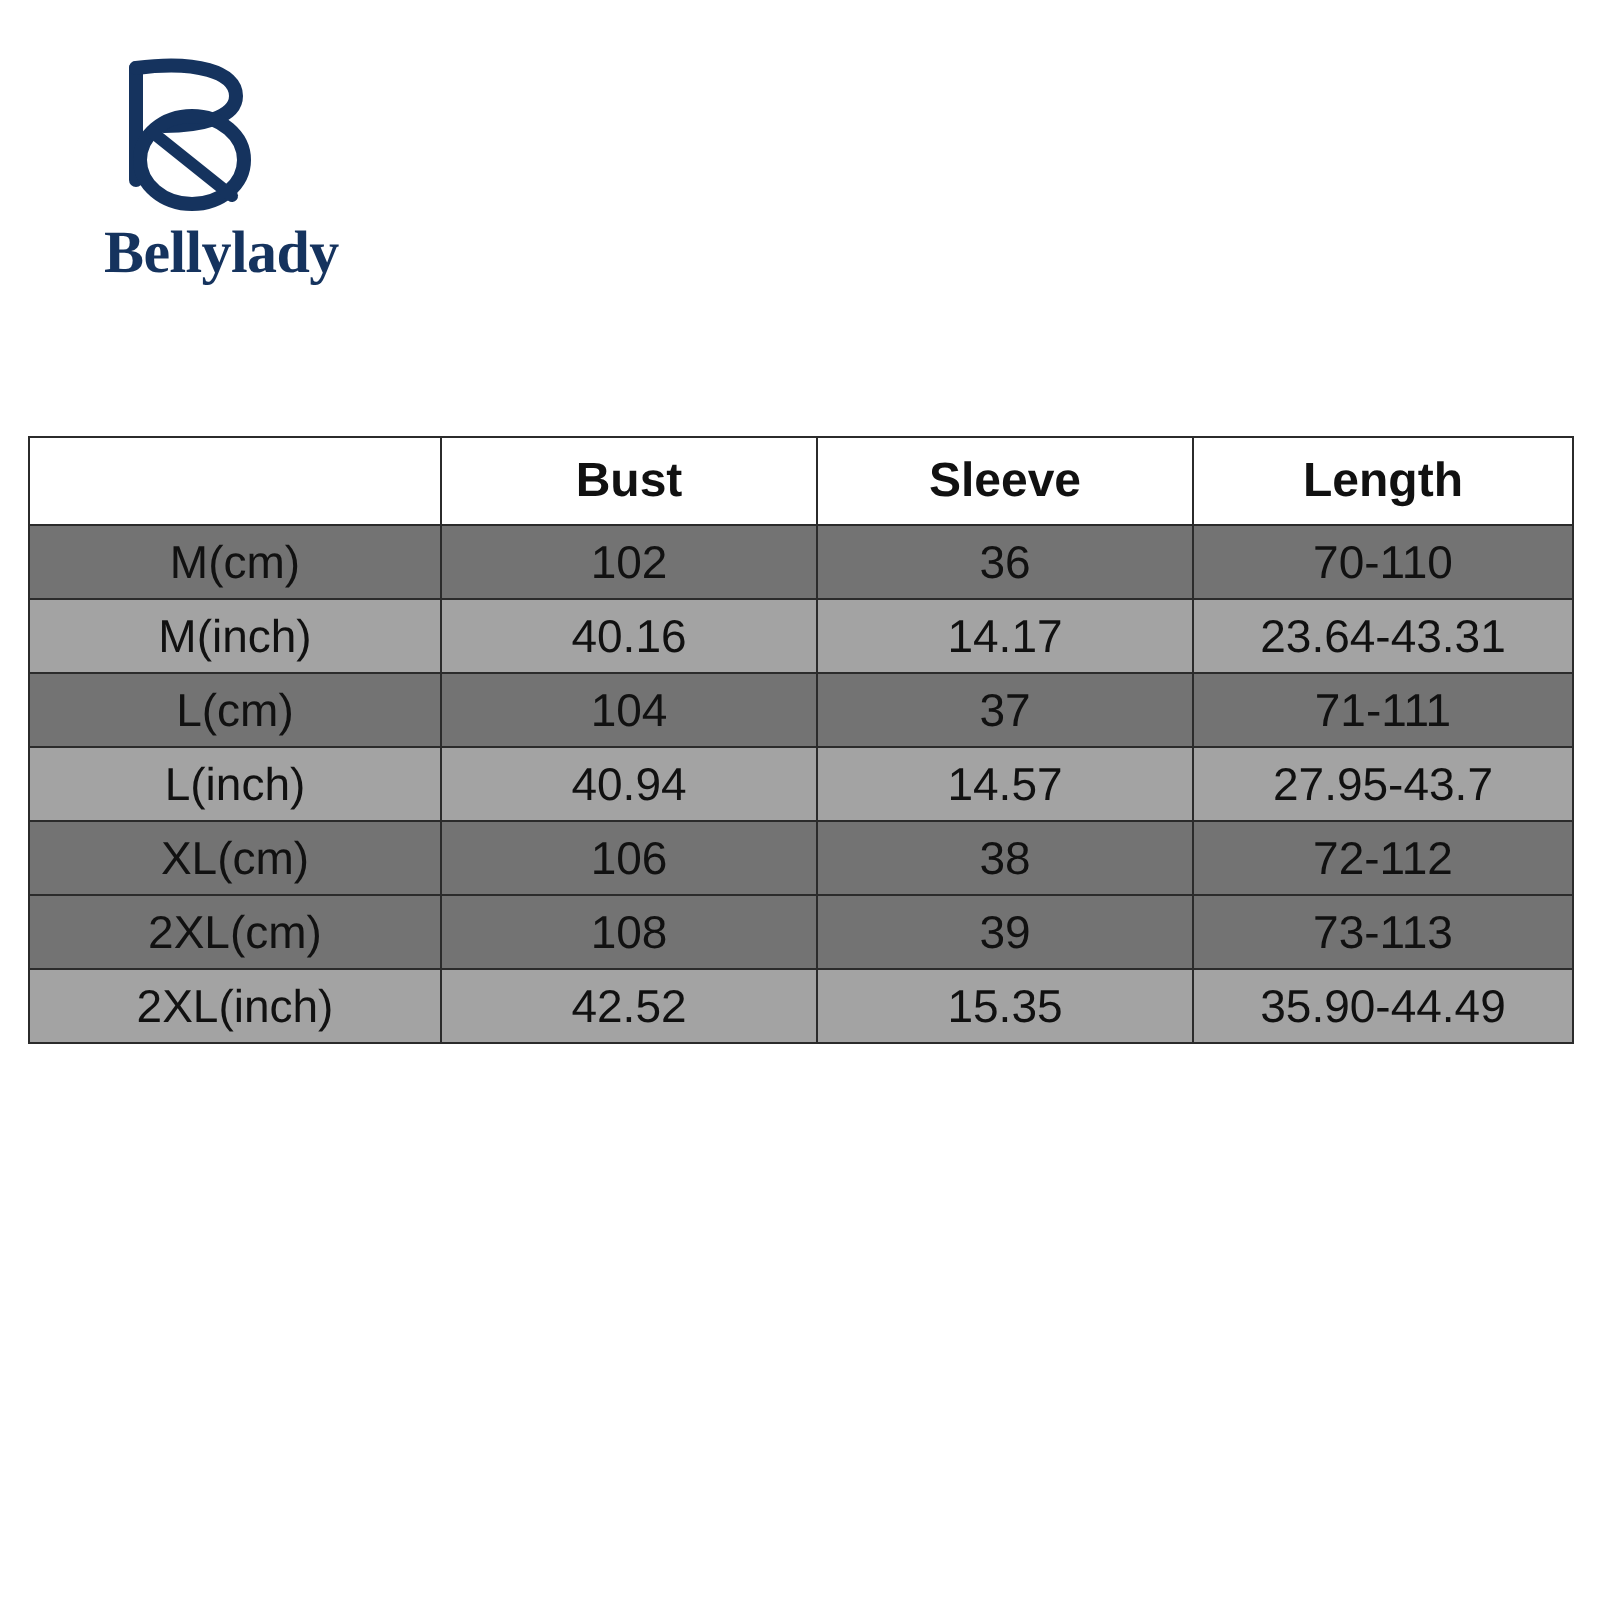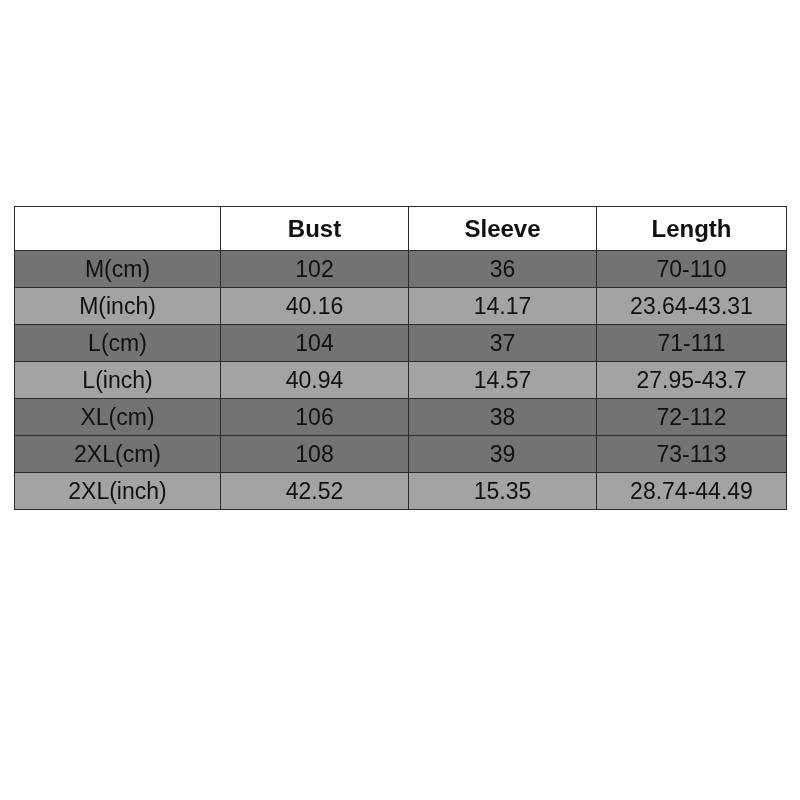--- a/index.html
+++ b/index.html
@@ -40,21 +40,21 @@
     font-weight: bold;
     font-size: 30px;
     color: #15335e;
     letter-spacing: -0.3px;
   }
 
   
   .table-wrap {
     position: absolute;
     left: 14px;
-    top: 206px;
+    top: 218px;
     width: 772px;
   }
   table.size-table {
     border-collapse: collapse;
     width: 772px;
     table-layout: fixed;
   }
   table.size-table td,
   table.size-table th {
     border: 1px solid #2b2b2b;
@@ -87,20 +87,33 @@
   col.c0 { width: 206px; }
   col.c1 { width: 188px; }
   col.c2 { width: 188px; }
   col.c3 { width: 190px; }
 </style>
 </head>
 <body>
 
 <div class="page">
 
+  <div class="logo-block">
+    <div class="logo-mark">
+      <svg width="86" height="80" viewBox="0 0 86 80" xmlns="http://www.w3.org/2000/svg">
+        <g fill="none" stroke="#15335e">
+          <path d="M16 6 L16 62" stroke-width="7" stroke-linecap="round"></path>
+          <path d="M16 6 C 46 2, 66 8, 66 20 C 66 31, 48 35, 30 35" stroke-width="7" stroke-linecap="round"></path>
+          <ellipse cx="44" cy="52" rx="26" ry="22" stroke-width="7"></ellipse>
+          <path d="M24 38 L64 70" stroke-width="6" stroke-linecap="round"></path>
+        </g>
+      </svg>
+    </div>
+    <div class="logo-text">Bellylady</div>
+  </div>
 
   <div class="table-wrap">
     <table class="size-table">
       <colgroup>
         <col class="c0">
           <col class="c1">
           <col class="c2">
           <col class="c3">
       </colgroup>
       <thead>
@@ -145,19 +158,19 @@
         <tr class="shaded">
           <td>2XL(cm)</td>
           <td>108</td>
           <td>39</td>
           <td>73-113</td>
         </tr>
         <tr class="plain">
           <td>2XL(inch)</td>
           <td>42.52</td>
           <td>15.35</td>
-          <td>28.74-44.49</td>
+          <td>35.90-44.49</td>
         </tr>
       </tbody>
     </table>
   </div>
 
 </div>
 
 </body></html>

